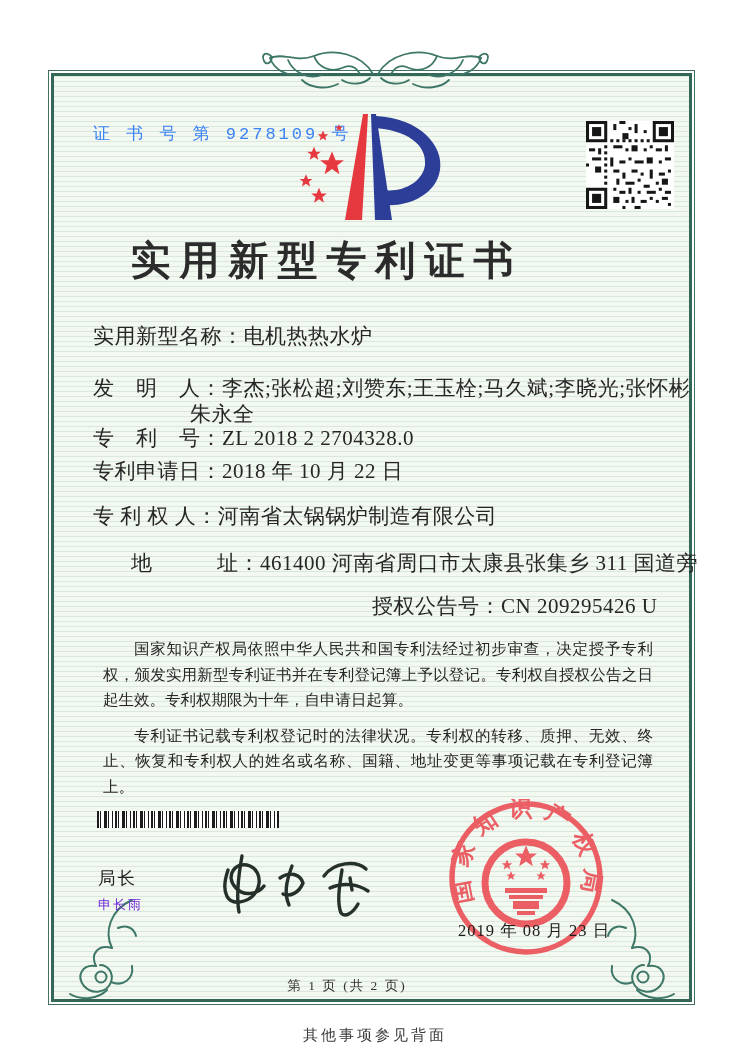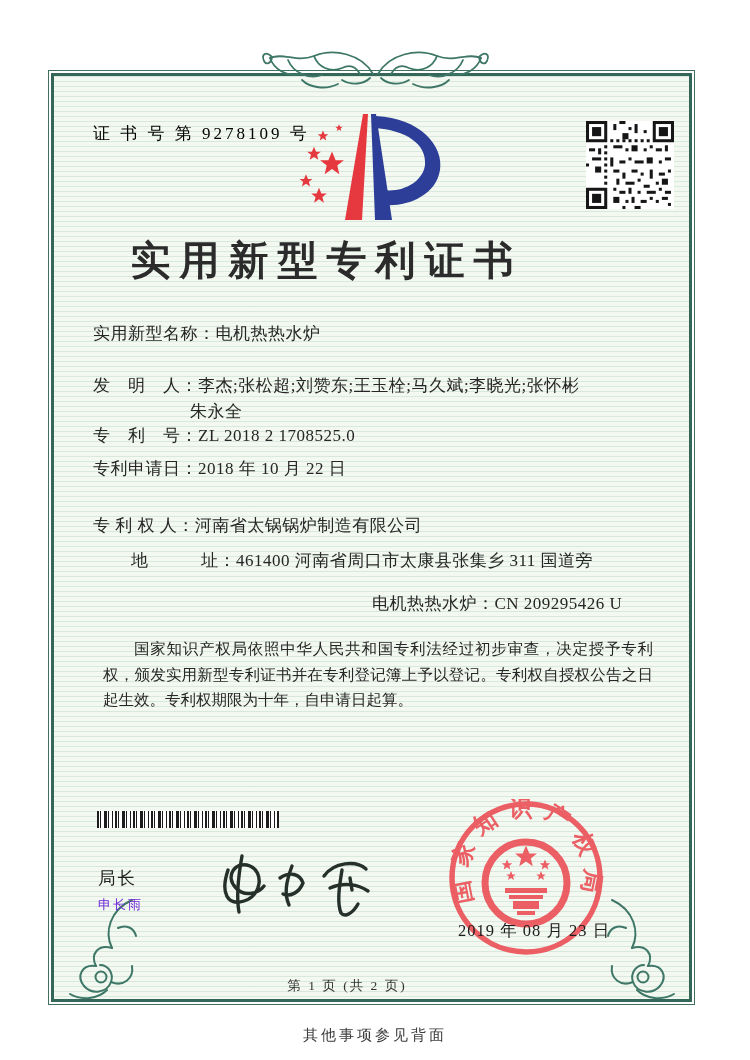--- a/index.html
+++ b/index.html
@@ -22,34 +22,34 @@
   .frame-inner{
     position:absolute;inset:2px;
     border:3px solid #35665a;
     background-color:#f3f8f0;
     background-image:repeating-linear-gradient(180deg,
       rgba(122,176,150,0.22) 0px, rgba(122,176,150,0.22) 1px,
       rgba(255,255,255,0) 1px, rgba(255,255,255,0) 5px);
   }
 
   
-  .cert-no{left:93px;top:122px;font-size:17px;letter-spacing:3px;color:#000000;}
+  .cert-no{left:93px;top:122px;font-size:17px;letter-spacing:3px;color:#3b82f6;font-family:Liberation Mono, monospace;}
   .logo{left:292px;top:106px;}
   .qr{left:586px;top:121px;}
   .title{left:0;top:233px;width:653px;text-align:center;
          font-size:40px;font-weight:700;letter-spacing:9px;color:#2b2b2b;}
 
   
-  .field{left:93px;font-size:17px;letter-spacing:0.5px;color:#262626;white-space:nowrap;}
+  .field{left:93px;font-size:21px;letter-spacing:0.5px;color:#262626;white-space:nowrap;}
   .f-name{top:322px;}
   .f-inv{top:374px;}
   .f-inv2{top:400px;left:190px;}
   .f-pno{top:424px;}
   .f-fil{top:457px;}
-  .f-pat{top:502px;margin-top:12px;}
+  .f-pat{top:502px;}
   .f-addr{top:549px;margin-left:38px;}
   .f-grant{top:592px;}
   .grant-no{position:absolute;left:279px;top:0;white-space:nowrap;}
   .f-grant{width:560px;}
 
   
   .body-text{left:93px;top:626px;width:570px;font-size:15.5px;line-height:25.5px;
              color:#262626;text-align:justify;}
   .body-text p{margin:10px;text-indent:2em;}
 
@@ -236,41 +236,42 @@
 <div class="abs field f-name">
   <span>实用新型名称：</span><span>电机热热水炉</span>
 </div>
 
 <div class="abs field f-inv">
   <span>发　明　人：</span><span>李杰;张松超;刘赞东;王玉栓;马久斌;李晓光;张怀彬</span>
 </div>
 <div class="abs field f-inv2">朱永全</div>
 
 <div class="abs field f-pno">
-  <span>专　利　号：</span><span>ZL 2018 2 1708525.0</span>
+  <span>专　利　号：</span><span>ZL 2018 2 2704328.0</span>
 </div>
 
 <div class="abs field f-fil">
   <span>专利申请日：</span><span>2018 年 10 月 22 日</span>
 </div>
 
 <div class="abs field f-pat">
   <span>专 利 权 人：</span><span>河南省太锅锅炉制造有限公司</span>
 </div>
 
 <div class="abs field f-addr">
   <span>地　　　址：</span><span>461400 河南省周口市太康县张集乡 311 国道旁</span>
 </div>
 
 <div class="abs field f-grant">
-  <span class="grant-no"><span>电机热热水炉：</span><span>CN 209295426 U</span></span>
+  <span class="grant-no"><span>授权公告号：</span><span>CN 209295426 U</span></span>
 </div>
 
 <div class="abs body-text">
   <p>国家知识产权局依照中华人民共和国专利法经过初步审查，决定授予专利权，颁发实用新型专利证书并在专利登记簿上予以登记。专利权自授权公告之日起生效。专利权期限为十年，自申请日起算。</p>
+  <p>专利证书记载专利权登记时的法律状况。专利权的转移、质押、无效、终止、恢复和专利权人的姓名或名称、国籍、地址变更等事项记载在专利登记簿上。</p>
 </div>
 
 <div class="abs barcode"></div>
 
 <div class="abs signer-title">局长</div>
 <div class="abs signer-name">申长雨</div>
 
 <svg class="abs signature" width="170" height="75" viewBox="0 0 170 75">
   <g stroke="#25302b" fill="none" stroke-width="3.4" stroke-linecap="round">
     <path d="M30,8 C26,30 24,48 27,64"></path>

